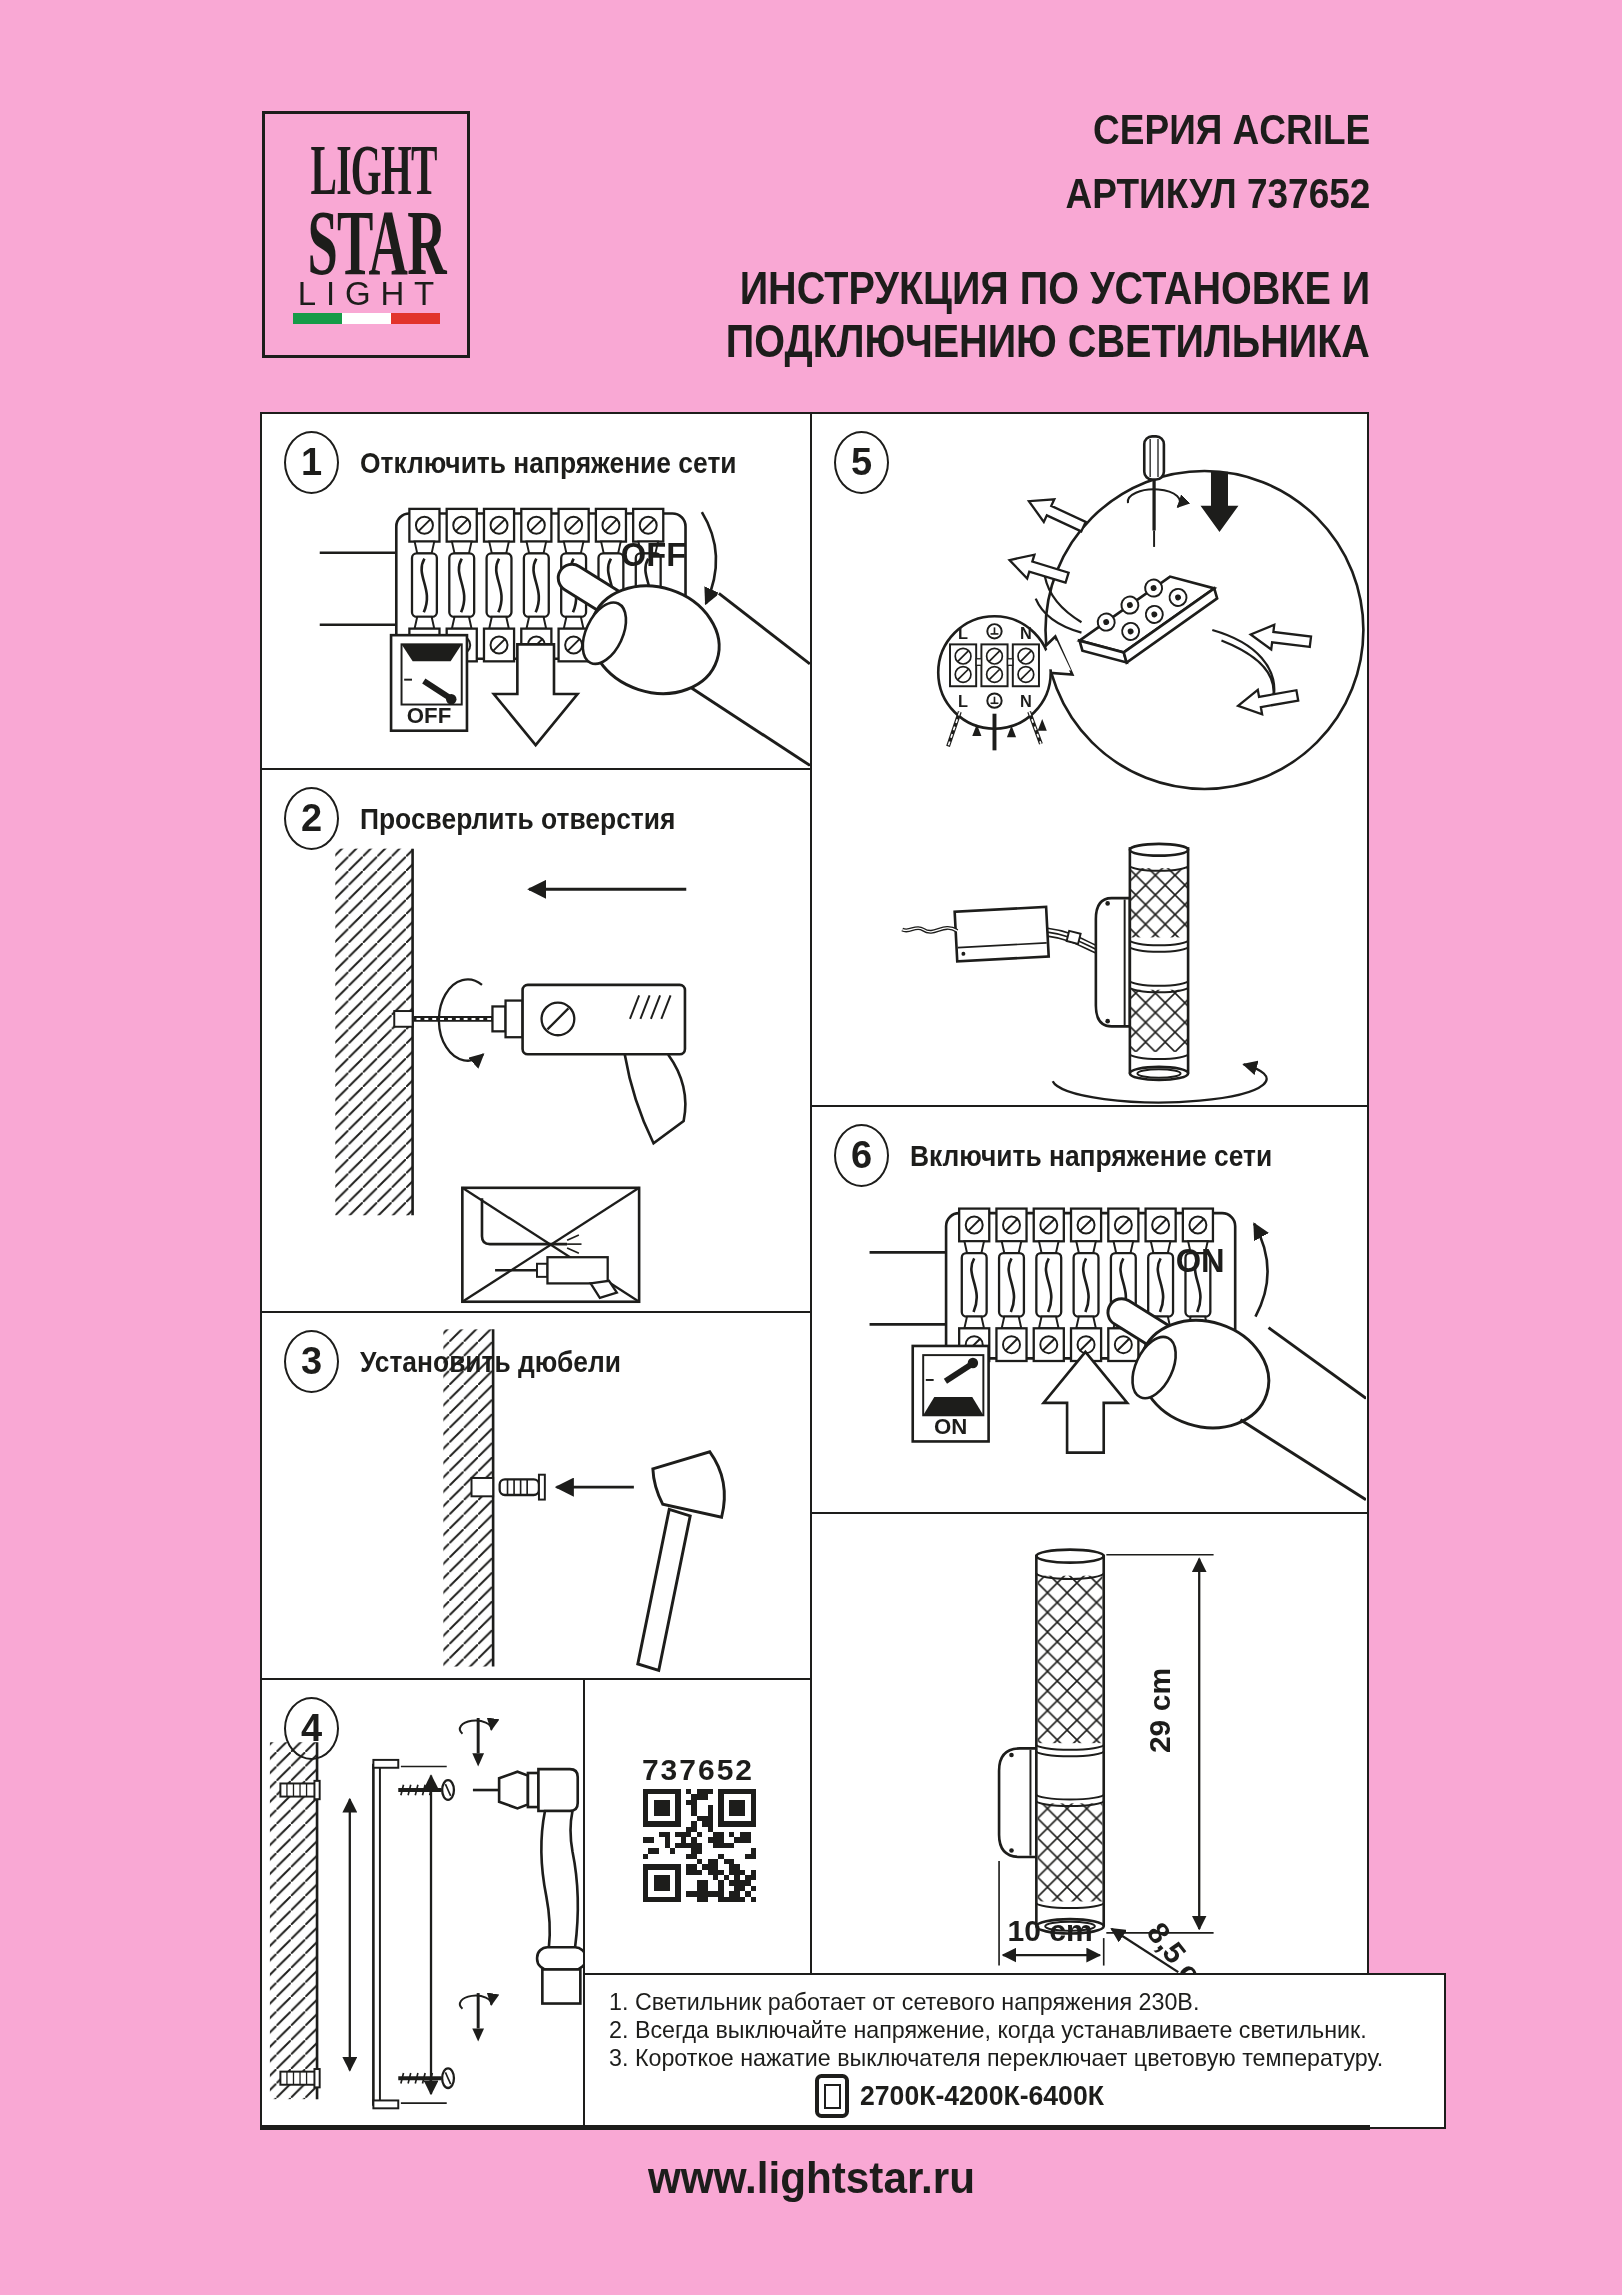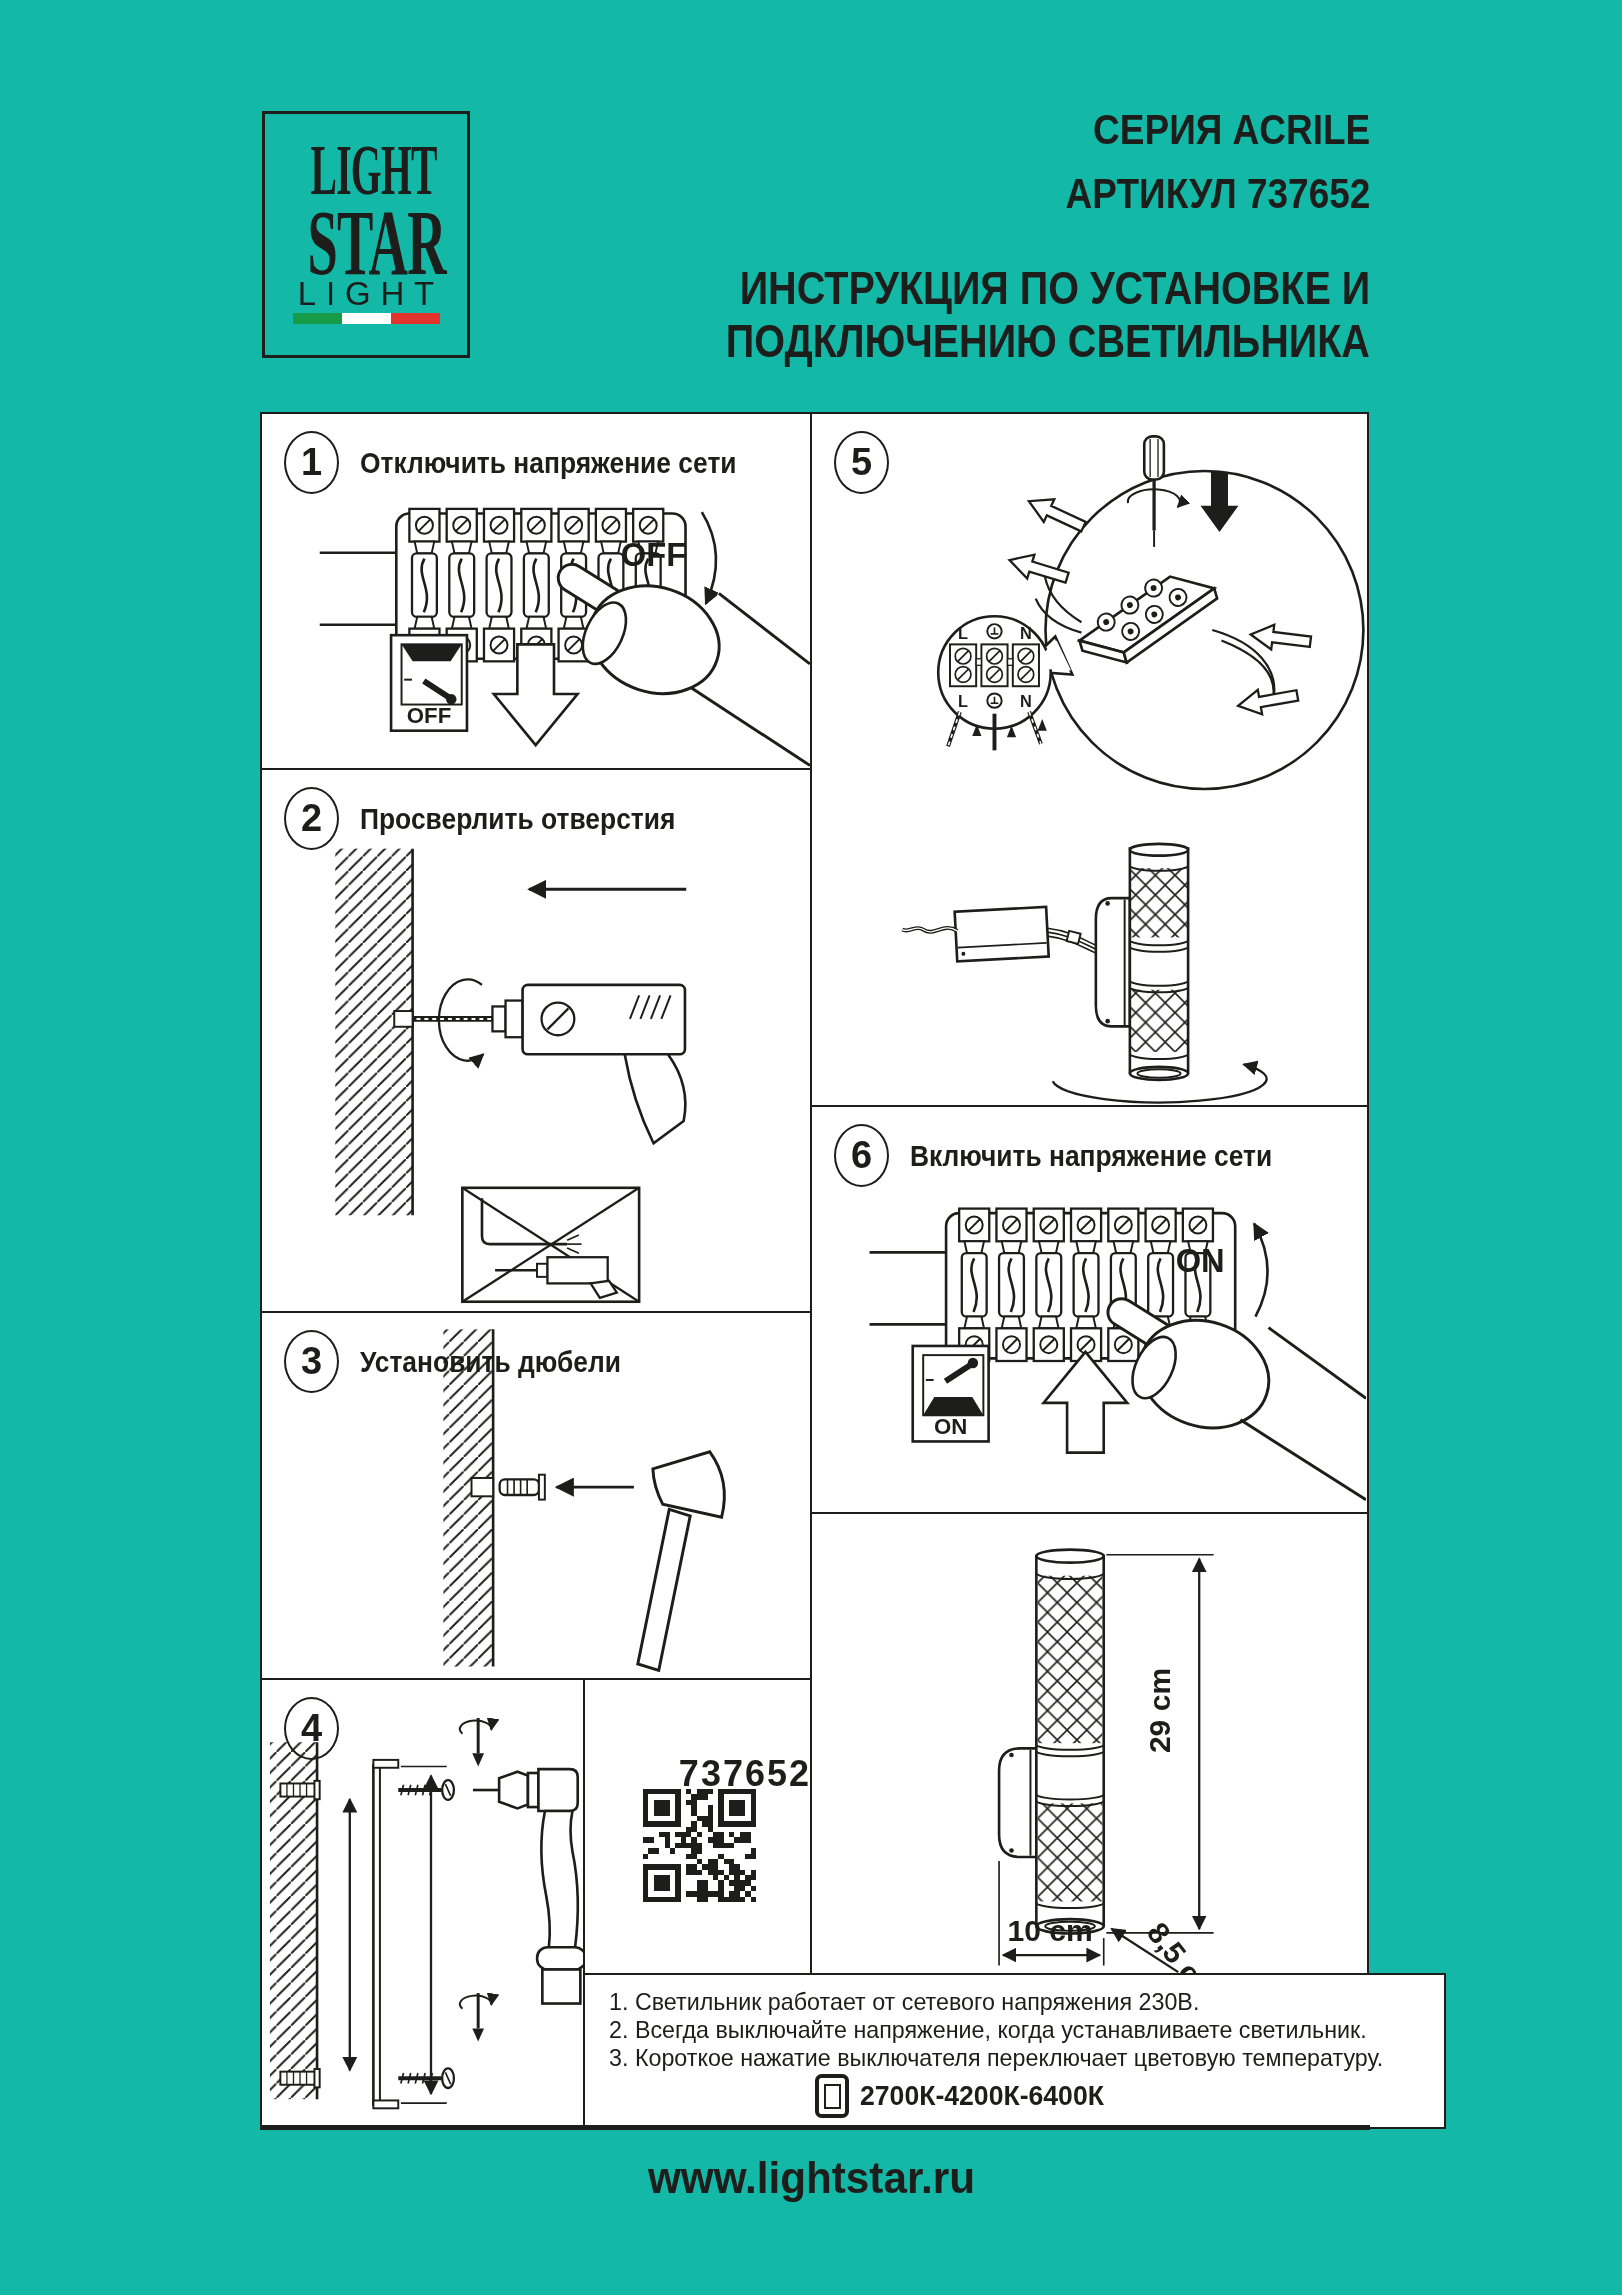--- a/index.html
+++ b/index.html
@@ -1,17 +1,17 @@
 <!DOCTYPE html>
 <html style="font-size:10.5px"><head>
 <meta charset="utf-8">
 <style>
   * { margin:0; padding:0; box-sizing:border-box; }
   html,body { background:#888; }
-  .page { position:relative; width:1623px; height:2295px; background:#14b8a6;
+  .page { position:relative; width:1623px; height:2295px; background:#f9a8d4;
           font-family:"Liberation Sans", sans-serif; color:#1d1d1b; overflow:hidden; }
 
   
   .logo-box { position:absolute; left:262px; top:111px; width:208px; height:247px;
               border:3.3px solid #1d1d1b; }
   .logo-word { position:absolute; width:100%; text-align:center;
                font-family:"Liberation Serif", serif; font-weight:bold; line-height:.95; }
   .logo-light { top:22px;  font-size:72px; transform:scaleX(.55); letter-spacing:-1.3px;}
   .logo-star  { top:84px; font-size:94px; transform:scaleX(.58); letter-spacing:-1.3px;}
   .logo-group { top:164px; font-size:33px; font-family:"Liberation Sans",sans-serif;
@@ -46,22 +46,22 @@
            align-items:center; justify-content:center; font-size:38px; font-weight:bold; }
   .ptitle { position:absolute; left:98px; top:29px; height:39px; display:flex; align-items:center;
             font-size:30px; font-weight:bold; white-space:nowrap;
             transform:scaleX(.88); transform-origin:0 50%; }
 
   .panel svg.ill { position:absolute; left:0; top:0; }
 
   svg text { font-family:"Liberation Sans", sans-serif; fill:#1d1d1b; }
 
   
-  .qr-num { position:absolute; top:73px; width:100%; text-align:right;
-            font-size:36px; font-weight:bold; letter-spacing:2px; }
+  .qr-num { position:absolute; top:73px; width:100%; text-align:center;
+            font-size:30px; font-weight:bold; letter-spacing:2px; }
   .qr-svg { position:absolute; left:58px; top:109px; }
 
   
   .note-line { position:absolute; left:23.6px; font-size:24px; white-space:nowrap;
                transform:scaleX(.97); transform-origin:0 50%;}
   .n1{ top:13px; } .n2{ top:41px; } .n3{ top:69px; }
   .temp-row { position:absolute; left:230px; top:98px; height:46px;
               display:flex; align-items:center; gap:10.5px; }
   .sw-ic { width:34px; height:44px; border:4.6px solid #1d1d1b; border-radius:6.5px;
            display:flex; align-items:center; justify-content:center; }

